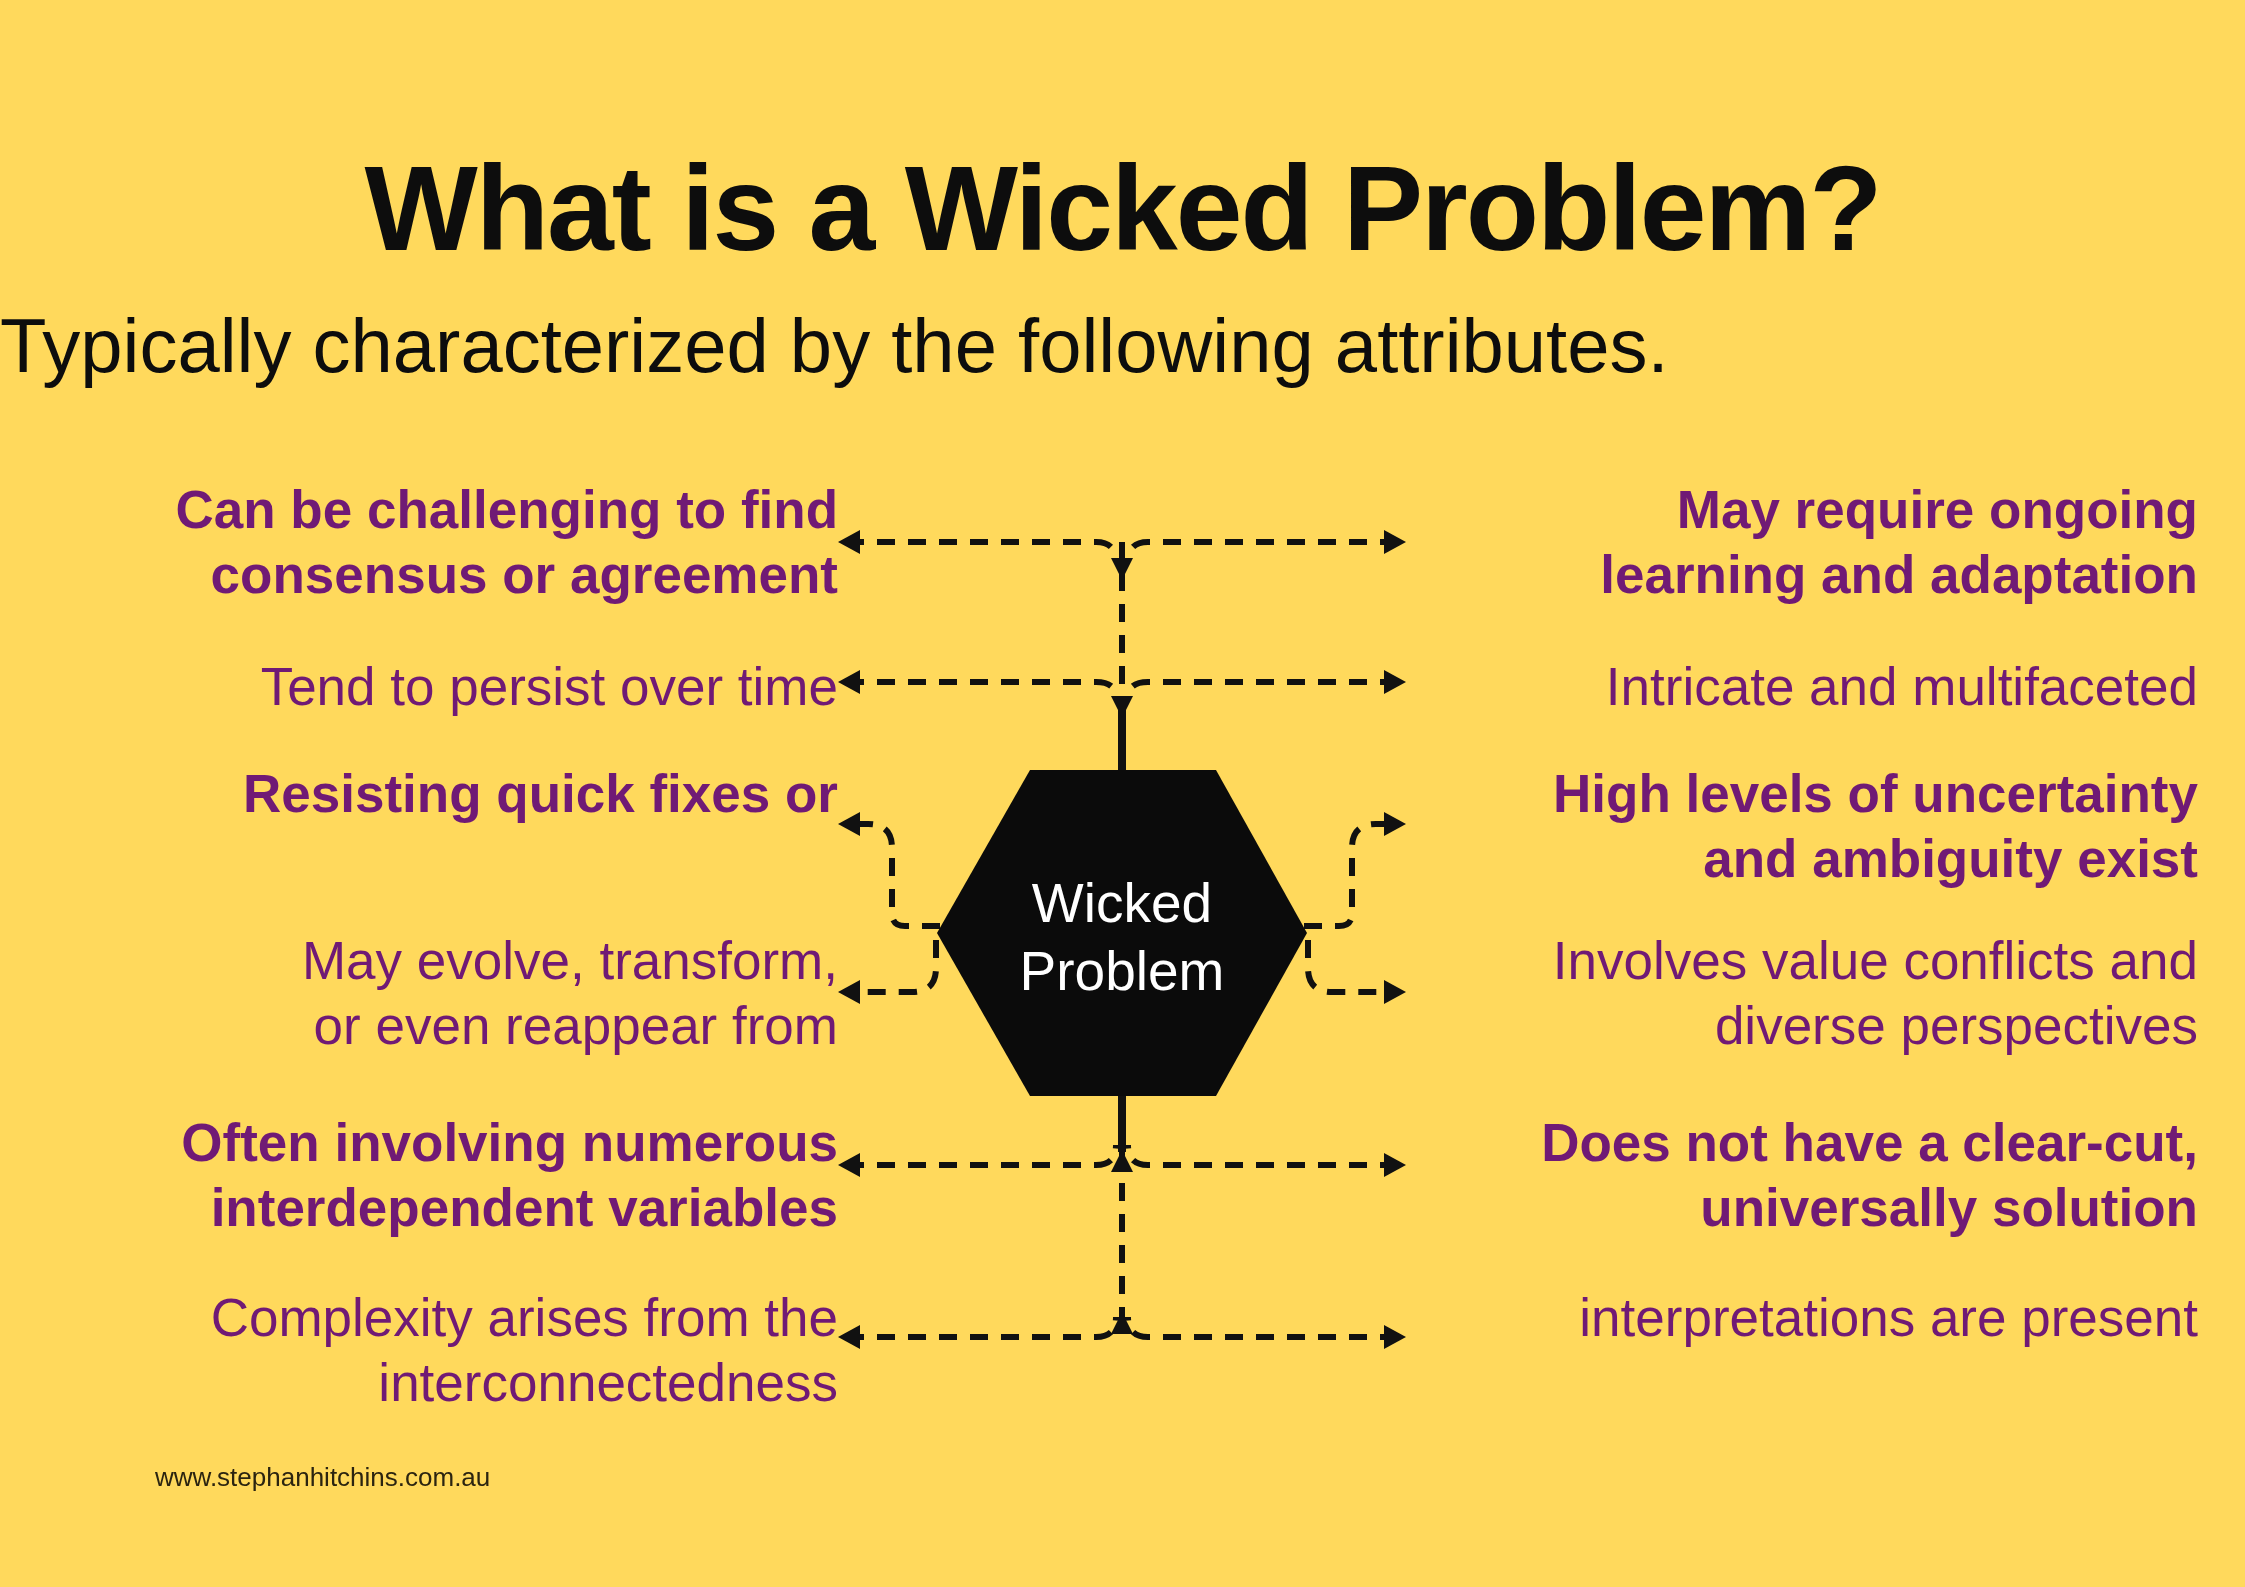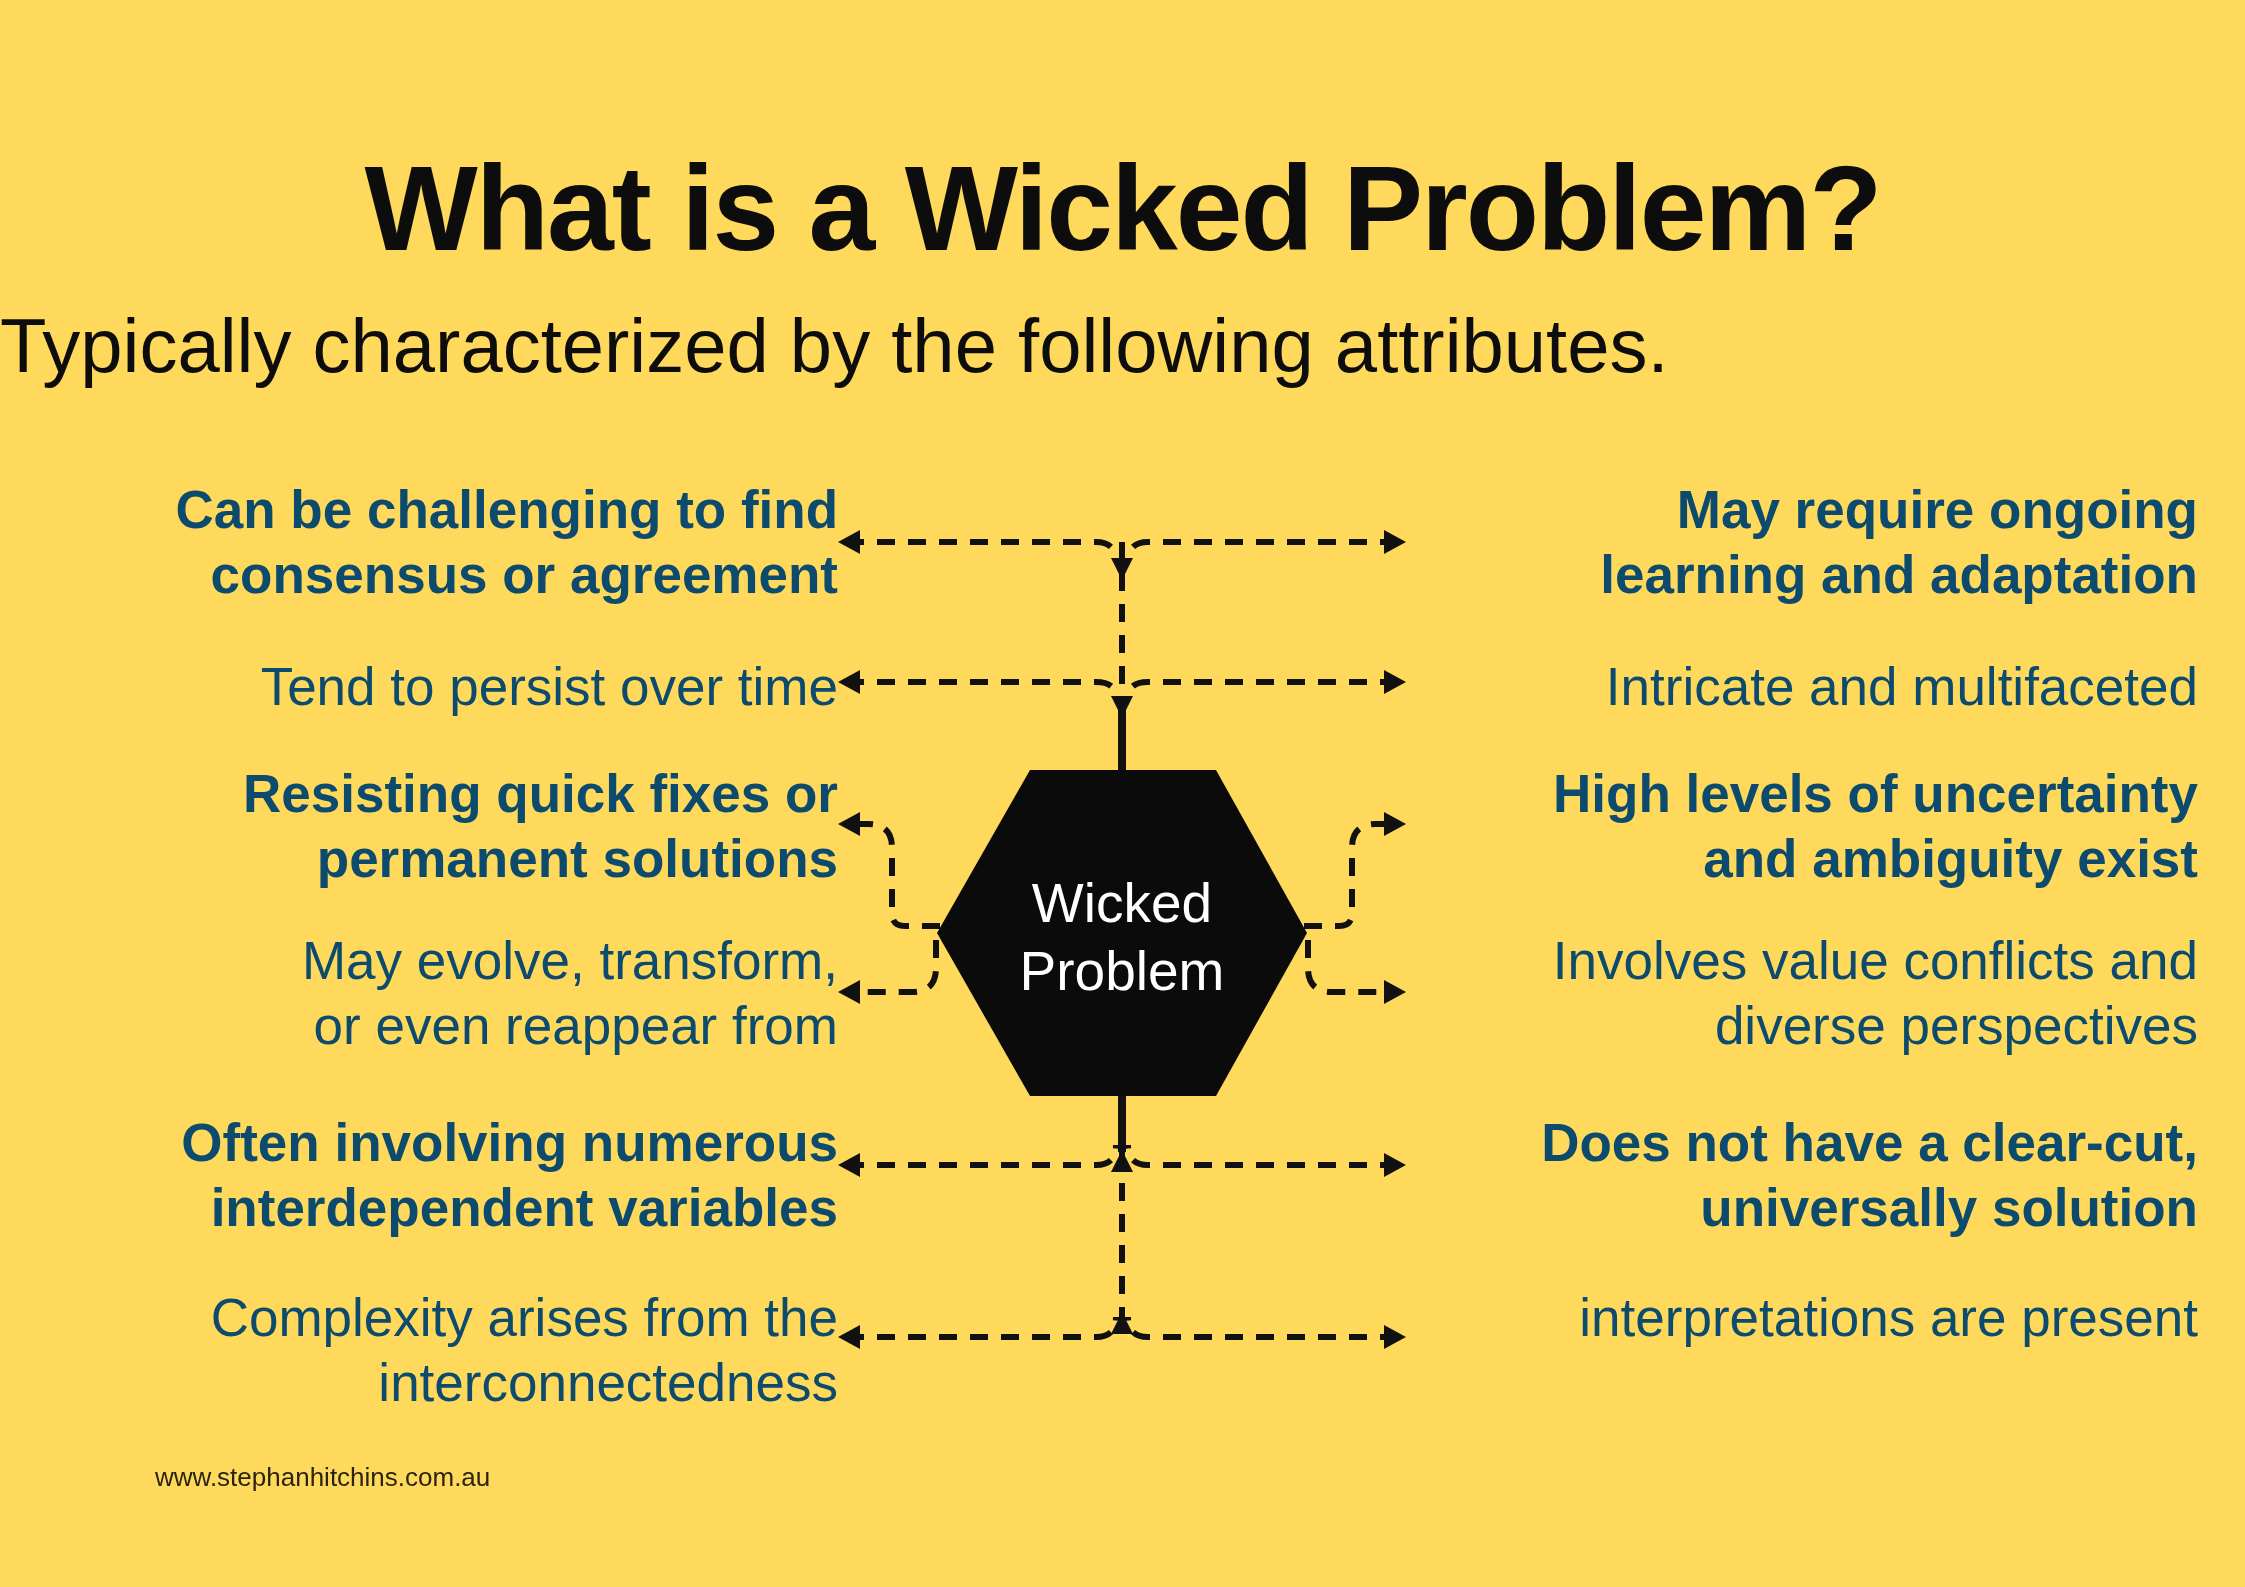--- a/index.html
+++ b/index.html
@@ -2,21 +2,21 @@
 <html><head>
 <meta charset="utf-8">
 <style>
   html,body{margin:0;padding:0;}
   body{background:#FFD95C;font-family:"Liberation Sans", sans-serif;}
   .poster{position:relative;width:2230px;height:1587px;background:#FFD95C;overflow:hidden;}
   .title{position:absolute;left:0;top:148px;width:2245px;text-align:center;
          font-size:120px;font-weight:bold;color:#0d0d0d;letter-spacing:-2px;line-height:1;}
   .subtitle{position:absolute;left:0;top:308px;width:2245px;text-align:left;
          font-size:76px;font-weight:400;color:#0d0d0d;line-height:1;}
-  .attr{position:absolute;color:#0c4a6e;font-size:53px;line-height:65px;}
+  .attr{position:absolute;color:#701a75;font-size:53px;line-height:65px;}
   .attr.bold{font-weight:bold;}
   .left-col{left:130px;width:708px;text-align:right;}
   .right-col{left:1438px;width:760px;text-align:right;}
   .connector-layer{position:absolute;left:0;top:0;width:2245px;height:1587px;}
   .hex-label{font-size:55px;fill:#ffffff;font-family:"Liberation Sans", sans-serif;}
   .footer{position:absolute;left:155px;top:1462px;font-size:26px;color:#2b2410;}
 </style>
 </head>
 <body>
 
@@ -81,21 +81,20 @@
 
   <div class="attr left-col bold" style="top:477px">
     <div>Can be challenging to find</div>
     <div>consensus or agreement</div>
   </div>
   <div class="attr left-col" style="top:654px">
     <div>Tend to persist over time</div>
   </div>
   <div class="attr left-col bold" style="top:761px">
     <div>Resisting quick fixes or</div>
-    <div>permanent solutions</div>
   </div>
   <div class="attr left-col" style="top:928px">
     <div>May evolve, transform,</div>
     <div>or even reappear from</div>
   </div>
   <div class="attr left-col bold" style="top:1110px">
     <div>Often involving numerous</div>
     <div>interdependent variables</div>
   </div>
   <div class="attr left-col" style="top:1285px">

